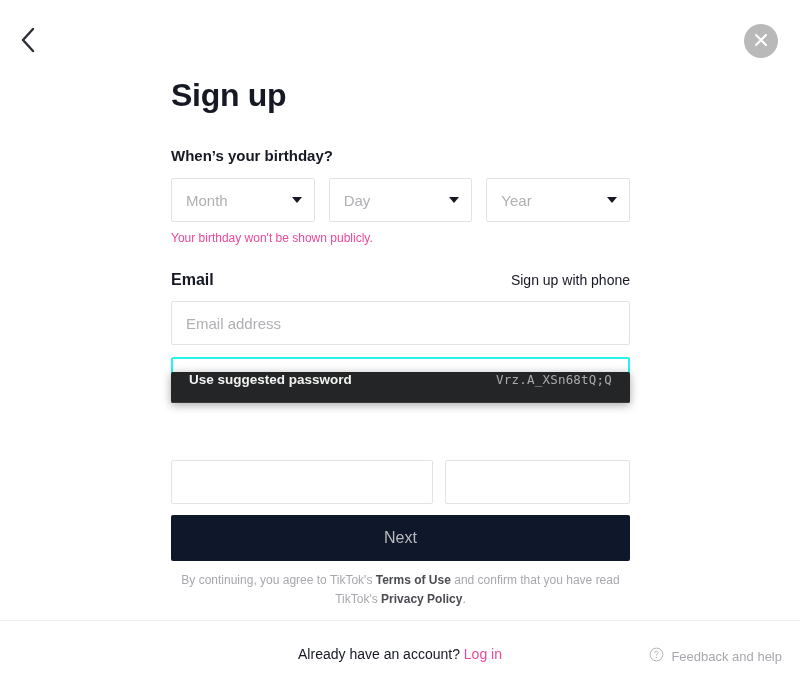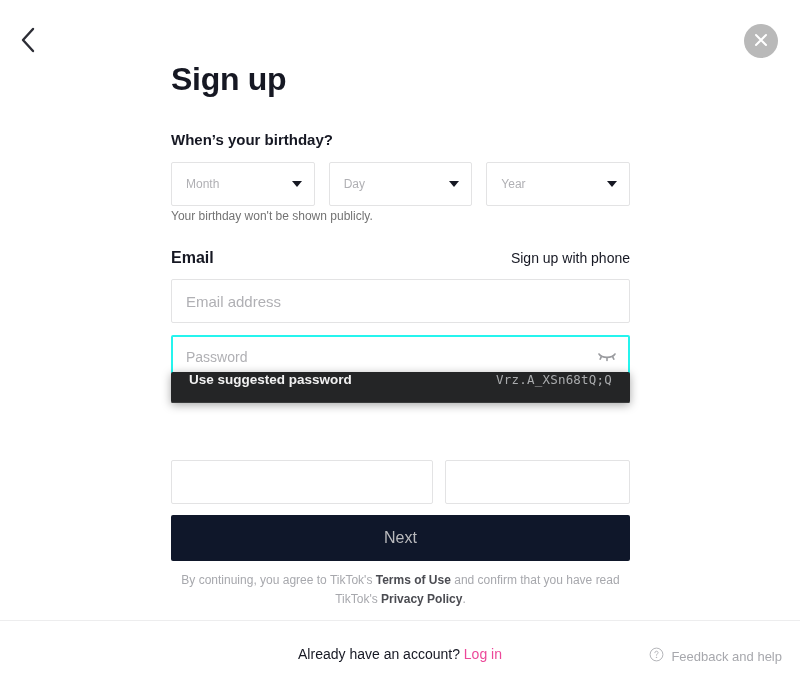--- a/index.html
+++ b/index.html
@@ -47,21 +47,21 @@
     align-items: center;
     justify-content: center;
     cursor: pointer;
     border: none;
   }
 
   
   .form-col {
     position: absolute;
     left: 171px;
-    top: 0;
+    top: 16px;
     width: 459px;
   }
 
   .title {
     font-size: 32px;
     font-weight: bold;
     color: #161823;
     letter-spacing: -0.3px;
     margin-top: 60px;
     line-height: 1.2;
@@ -86,35 +86,35 @@
     border: 1px solid #e3e3e4;
     border-radius: 2px;
     background: #fff;
     display: flex;
     align-items: center;
     padding: 0 12px 0 14px;
     cursor: pointer;
     position: relative;
   }
   .select-box .sel-text {
-    font-size: 12px;
+    font-size: 15px;
     color: #b0b0b4;
     flex: 1;
   }
   .caret {
     width: 0; height: 0;
     border-left: 5px solid transparent;
     border-right: 5px solid transparent;
     border-top: 6px solid #161823;
   }
 
   .hint {
     font-size: 12px;
-    color: #737373;
-    margin-top: 3px;
+    color: #ec4899;
+    margin-top: 9px;
   }
 
   
   .email-head {
     display: flex;
     justify-content: space-between;
     align-items: baseline;
     margin-top: 26px;
   }
   .email-head .lbl {

